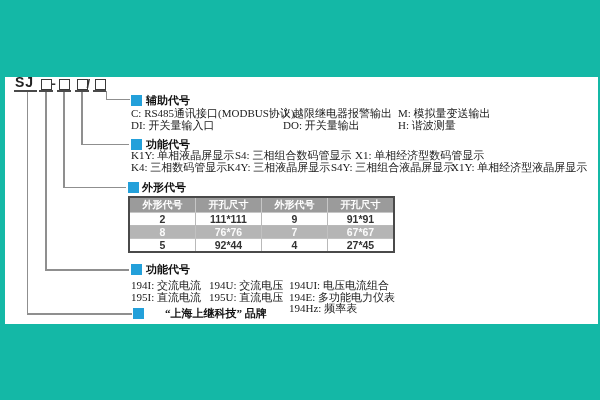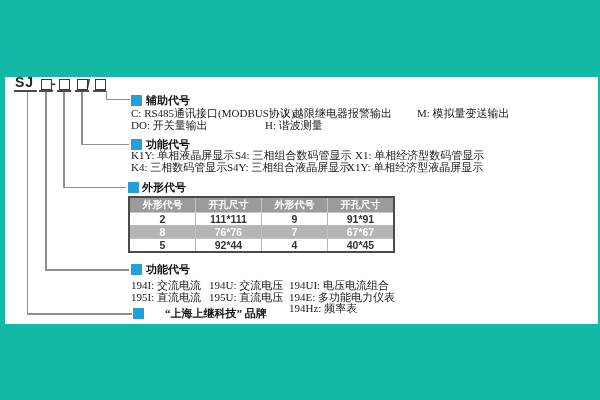--- a/index.html
+++ b/index.html
@@ -17,21 +17,21 @@
   .vline{position:absolute;width:1.5px;background:#8f8f8f;}
   .hline{position:absolute;height:1.5px;background:#8f8f8f;}
   
   .bsq{position:absolute;width:11px;height:11px;background:#23a0da;}
   .stitle{position:absolute;font-family:"Liberation Sans",sans-serif;font-weight:bold;
           font-size:11px;color:#111;white-space:nowrap;}
   
   .igrid{position:absolute;font-size:11px;line-height:11.5px;white-space:nowrap;}
   .igrid .row{display:flex;}
   .igrid .c{display:inline-block;}
-  .aux .c0{width:152px;} .aux .c1{width:134px;}
+  .aux .c0{width:152px;} .aux .c1{width:115px;}
   .fu .c0{width:96px;} .fu .c1{width:104px;} .fu .c2{width:120px;}
   .fl .c0{width:78px;} .fl .c1{width:80px;}
   
   .shape-table{position:absolute;left:128px;top:196px;border-collapse:collapse;
                border:2px solid #4a4a4a;font-family:"Liberation Sans",sans-serif;}
   .shape-table th,.shape-table td{width:63px;height:12px;padding:0 1px;text-align:center;
                vertical-align:middle;border:1px solid #b9b9b9;}
   .shape-table th{background:#9b9b9b;color:#ffffff;font-size:10px;font-weight:bold;border-color:#c6c6c6;}
   .shape-table td{font-size:10.5px;font-weight:bold;color:#333;background:#fff;}
   .shape-table tr.alt td{background:#b5b5b5;color:#fbfbfb;border-color:#c2c2c2;}
@@ -69,35 +69,37 @@
 
   <div class="bsq" style="left:131px;top:95px;"></div>
   <div class="stitle" style="left:146px;top:93px;">辅助代号</div>
   <div class="igrid aux" style="left:131px;top:108px;">
     <div class="row">
       <span class="c c0">C: RS485通讯接口(MODBUS协议)</span>
       <span class="c c1">J: 越限继电器报警输出</span>
       <span class="c">M: 模拟量变送输出</span>
     </div>
     <div class="row">
+      <span class="c c0">DI: 开关量输入口</span>
       <span class="c c1">DO: 开关量输出</span>
       <span class="c">H: 谐波测量</span>
     </div>
   </div>
 
   <div class="bsq" style="left:131px;top:139px;"></div>
   <div class="stitle" style="left:146px;top:137px;">功能代号</div>
   <div class="igrid fu" style="left:131px;top:150px;">
     <div class="row">
       <span class="c c1">K1Y: 单相液晶屏显示</span>
       <span class="c c2">S4: 三相组合数码管显示</span>
       <span class="c">X1: 单相经济型数码管显示</span>
     </div>
     <div class="row">
       <span class="c c0">K4: 三相数码管显示</span>
+      <span class="c c1">K4Y: 三相液晶屏显示</span>
       <span class="c c2">S4Y: 三相组合液晶屏显示</span>
       <span class="c">X1Y: 单相经济型液晶屏显示</span>
     </div>
   </div>
 
   <div class="bsq" style="left:128px;top:182px;"></div>
   <div class="stitle" style="left:142px;top:180px;">外形代号</div>
   <table class="shape-table">
     <thead>
       <tr>
@@ -117,21 +119,21 @@
       <tr class="alt">
         <td>8</td>
         <td>76*76</td>
         <td>7</td>
         <td>67*67</td>
       </tr>
       <tr>
         <td>5</td>
         <td>92*44</td>
         <td>4</td>
-        <td>40*45</td>
+        <td>27*45</td>
       </tr>
     </tbody>
   </table>
 
   <div class="bsq" style="left:131px;top:264px;"></div>
   <div class="stitle" style="left:146px;top:262px;">功能代号</div>
   <div class="igrid fl" style="left:131px;top:280px;font-family:Liberation Serif, serif;">
     <div class="row">
       <span class="c c0">194I: 交流电流</span>
       <span class="c c1">194U: 交流电压</span>

